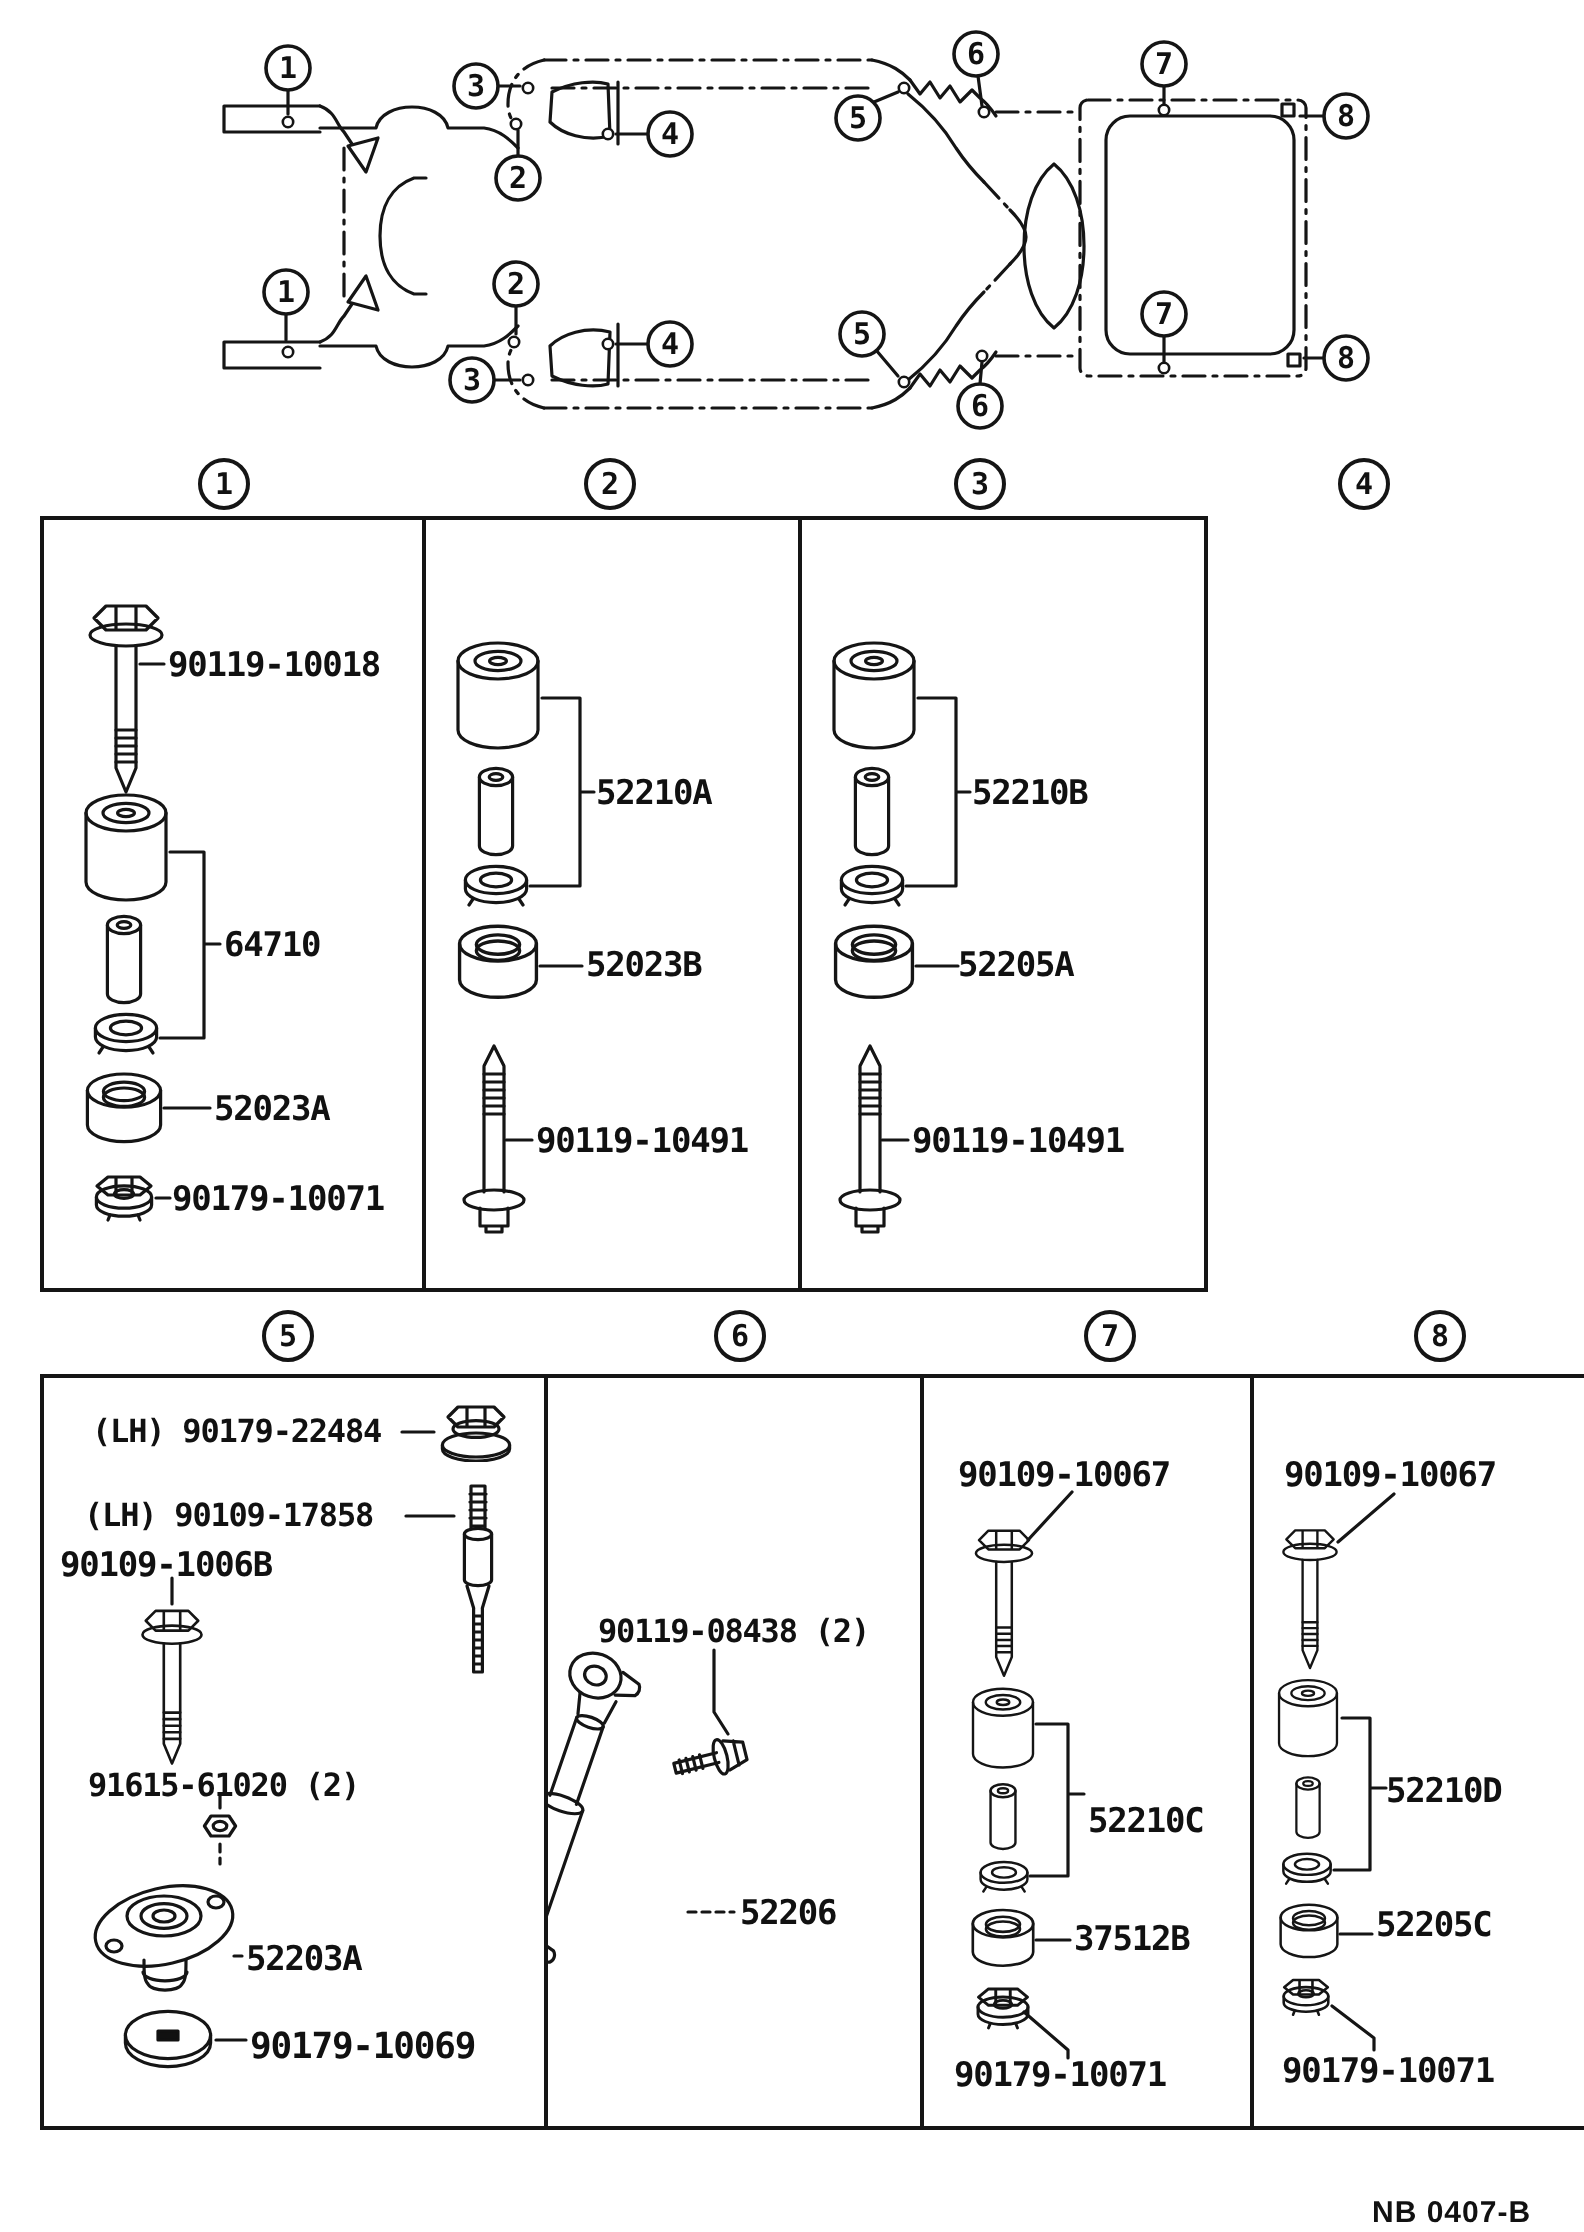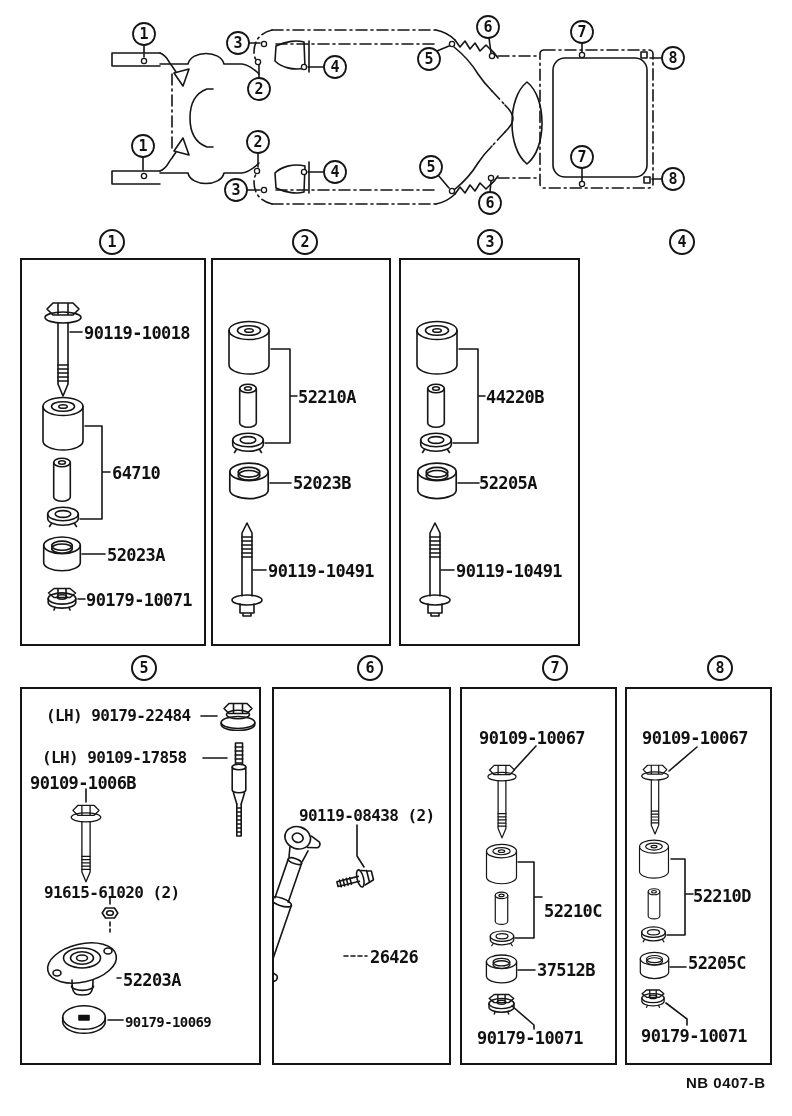--- a/index.html
+++ b/index.html
@@ -1,22 +1,22 @@
 <!DOCTYPE html>
 <html><head>
 <meta charset="utf-8">
 <style>
   html,body { margin:0; padding:0; background:#fff; }
   .page { position:relative; width:792px; height:1116px; background:#fff; overflow:hidden;
           font-family:"DejaVu Sans Mono", monospace; }
-  .panel { position:absolute; border:2.5px solid #151515; background:#fff; }
+  .panel { position:absolute; border:2.5px solid #151515; background:#fff;padding-left:24px; }
   .lbl { position:absolute; font-weight:bold; font-size:17px; letter-spacing:-0.6px;
          color:#111; white-space:nowrap; line-height:1; }
   .lbl.s16 { font-size:16px; }
-  .lbl.s14 { font-size:14px; }
+  .lbl.s14 { font-size:18px; }
   .marker { position:absolute; width:22px; height:22px; border:2px solid #151515; border-radius:50%;
             text-align:center; line-height:22px; font-size:15px; font-weight:bold; color:#111; background:#fff; }
   svg.art { position:absolute; left:0; top:0; }
   .art path, .art ellipse, .art circle, .art rect, .art line, .art polyline {
       stroke:#151515; fill:none; stroke-width:1.6; stroke-linecap:round; stroke-linejoin:round; }
   .art .dd  { stroke-dasharray:11 4 2 4; }
   .art .dsh { stroke-dasharray:4 3; }
   .art .dot { fill:#fff; stroke-width:1.3; }
   .art .sq  { fill:#fff; }
   .art .mk  { stroke-width:1.8; fill:#fff; }
@@ -291,21 +291,21 @@
     <svg class="art" width="177" height="384" viewBox="0 0 177 384">
       <use href="#s-bush" x="14" y="60" width="44" height="58"></use>
       <use href="#s-collar" x="25" y="123" width="20" height="46"></use>
       <use href="#s-ret" x="18" y="172" width="34" height="22"></use>
       <use href="#s-cush" x="15" y="202" width="42" height="38"></use>
       <use href="#s-boltu" x="16" y="260" width="36" height="100"></use>
       <path d="M58,89 H77 V183 H52 M77,136 H84"></path>
       <path d="M57,223 H78"></path>
       <path d="M40,310 H53"></path>
     </svg>
-    <div class="lbl" style="left:85px;top:129px">44220B</div>
+    <div class="lbl" style="left:85px;top:129px">52210B</div>
     <div class="lbl" style="left:78px;top:215px">52205A</div>
     <div class="lbl" style="left:55px;top:303px">90119-10491</div>
   </div>
 
 
   <div class="panel" style="left:20px;top:687px;width:237px;height:374px">
     <svg class="art" width="237" height="374" viewBox="0 0 237 374">
       <use href="#s-nutw" x="197" y="12" width="38" height="30"></use>
       <use href="#s-stud" x="207" y="52" width="20" height="100"></use>
       <use href="#s-boltd" x="45" y="114" width="38" height="82"></use>
@@ -333,21 +333,21 @@
       <g transform="rotate(19 30 152)">
         <use href="#s-shock" x="8" y="138" width="44" height="170"></use>
       </g>
       <g transform="rotate(-14 80 191)">
         <use href="#s-sbolt" x="58" y="179" width="44" height="24"></use>
       </g>
       <path d="M83,136 V167 L90,178"></path>
       <path class="dsh" d="M70,267 H93"></path>
     </svg>
     <div class="lbl s16" style="left:25px;top:119px">90119-08438 (2)</div>
-    <div class="lbl" style="left:96px;top:260px">26426</div>
+    <div class="lbl" style="left:96px;top:260px">52206</div>
   </div>
 
   <div class="panel" style="left:460px;top:687px;width:153px;height:374px">
     <svg class="art" width="153" height="374" viewBox="0 0 153 374">
       <use href="#s-boltd" x="22" y="74" width="36" height="78"></use>
       <use href="#s-bush" x="23" y="154" width="33" height="44"></use>
       <use href="#s-collar" x="32" y="201" width="15" height="37"></use>
       <use href="#s-ret" x="27" y="241" width="26" height="17"></use>
       <use href="#s-cush" x="23" y="263" width="33" height="34"></use>
       <use href="#s-fnut" x="25" y="303" width="29" height="24"></use>
@@ -374,14 +374,14 @@
       <path d="M44,170 H58 V246 H40 M58,205 H66"></path>
       <path d="M43,278 H59"></path>
       <path d="M39,314 L60,330 V336"></path>
     </svg>
     <div class="lbl" style="left:15px;top:41px">90109-10067</div>
     <div class="lbl" style="left:66px;top:199px">52210D</div>
     <div class="lbl" style="left:61px;top:266px">52205C</div>
     <div class="lbl" style="left:14px;top:339px">90179-10071</div>
   </div>
 
-  <div class="footer" style="left:686px;top:1074px">NB 0407-B</div>
+  <div class="footer" style="left:686px;top:1098px">NB 0407-B</div>
 </div>
 
 </body></html>

